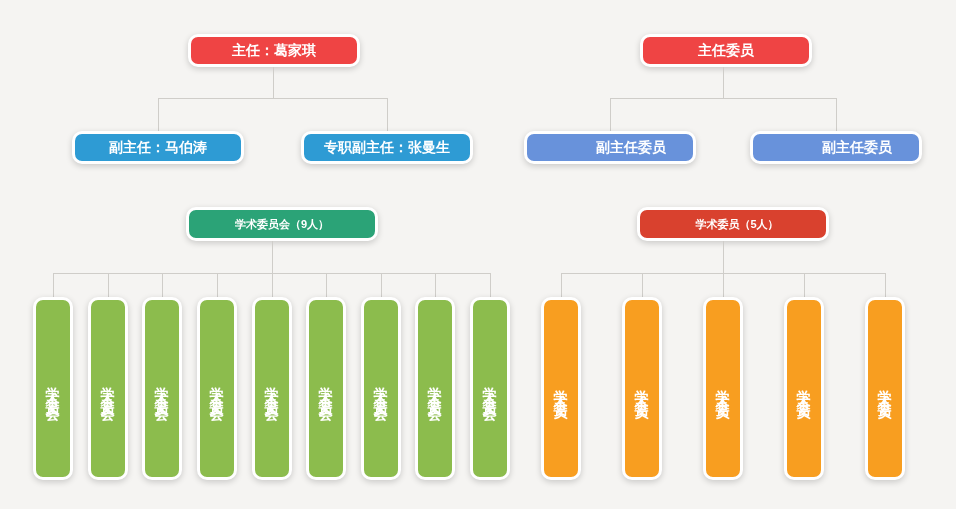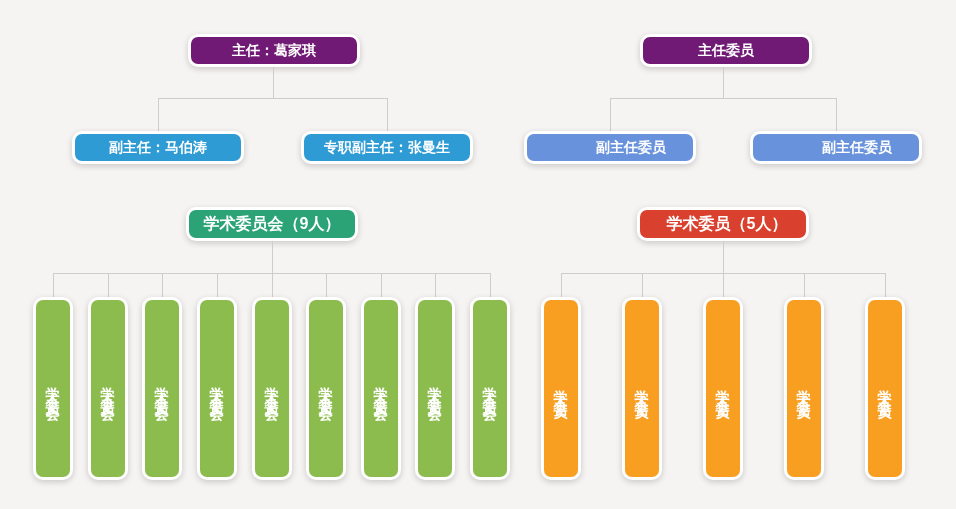--- a/index.html
+++ b/index.html
@@ -18,30 +18,30 @@
     border-radius: 10px;
     box-shadow: 0 2px 6px rgba(0,0,0,0.18);
     color: #ffffff;
     font-weight: bold;
     display: flex;
     align-items: center;
     justify-content: center;
     cursor: default;
   }
   .h-node { height: 33px; width: 172px; font-size: 14px; white-space: nowrap; }
-  .hdr-node { height: 34px; width: 172px; font-size: 16px; white-space: nowrap; }
+  .hdr-node { height: 34px; width: 192px; font-size: 11px; white-space: nowrap; }
   .v-node {
     width: 40px; height: 183px; top: 297px;
     writing-mode: vertical-rl;
     text-orientation: upright;
     letter-spacing: 5px;
     font-size: 14px;
   }
 
-  .blue-dark   { background: #701a75; }
+  .blue-dark   { background: #ef4444; }
   .blue-mid    { background: #2e9bd4; }
   .periwinkle  { background: #6892db; padding-left: 42px; }
   .green-dark  { background: #2ba377; }
   .green-light { background: #8cbc4d; }
   .red         { background: #d9412e; }
   .orange      { background: #f89e20; }
 
   .line { position: absolute; background: #cfcdc9; }
   .line.v { width: 1px; }
   .line.h { height: 1px; }

